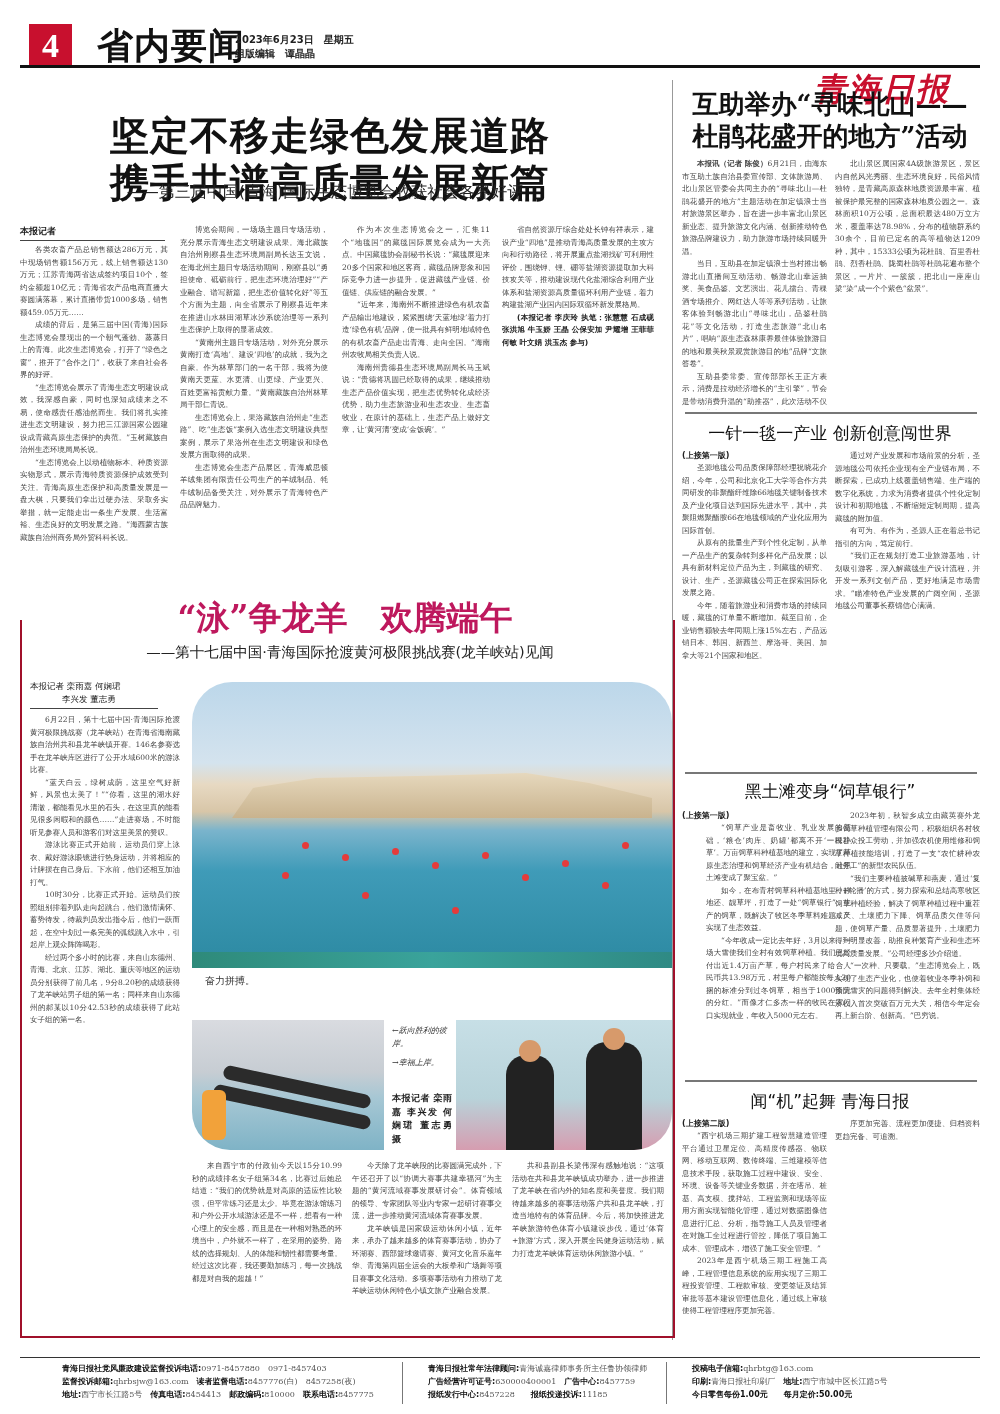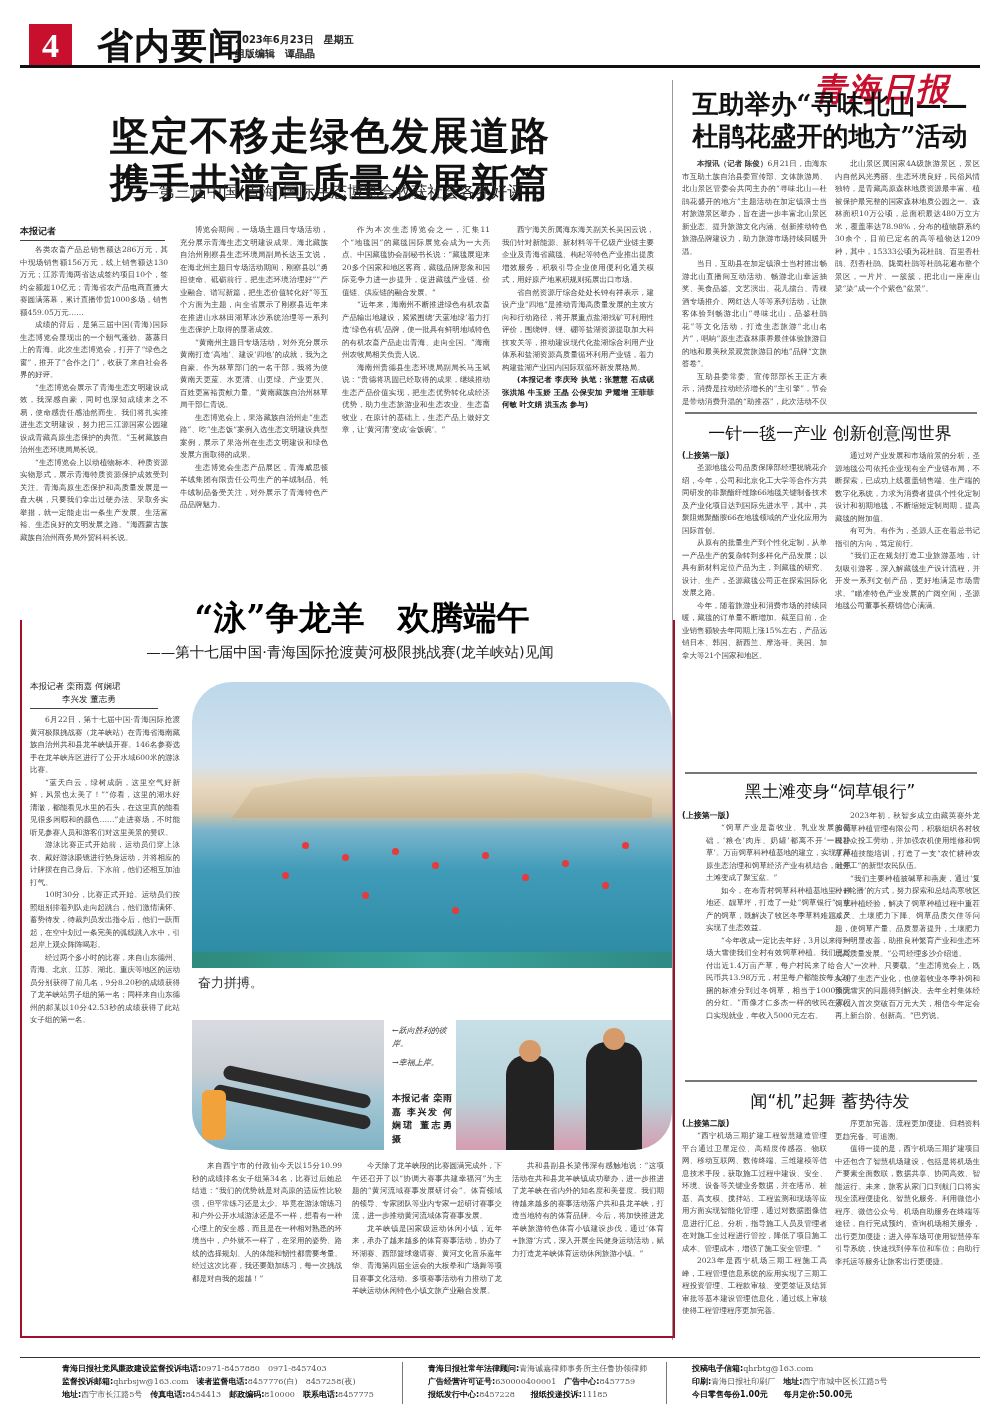--- a/index.html
+++ b/index.html
@@ -19,28 +19,28 @@
   .col p { text-indent: 2em; }
   .col .credit { font-weight: bold; color: #222; font-family: "DejaVu Sans", sans-serif; }
 
   .vdivider { width: 1px; background: #999; }
   .right-headline { left: 680px; top: 88px; width: 300px; text-align: center; font-size: 26px; line-height: 32px; font-weight: 900; color: #111; }
   .hrule { height: 2px; background: #777; }
   .sub-headline { text-align: center; font-size: 17px; font-family: "DejaVu Sans", sans-serif; color: #111; }
   .continued { font-size: 8px; font-weight: bold; font-family: "DejaVu Sans", sans-serif; color: #222; }
 
   .swim-frame { left: 20px; top: 620px; width: 655px; height: 718px; border: 2px solid #a0102a; border-top: none; }
-  .swim-headline { left: 117px; top: 596px; width: 490px; text-align: center; font-size: 33px; font-weight: 900; color: #000000; }
+  .swim-headline { left: 100px; top: 596px; width: 490px; text-align: center; font-size: 33px; font-weight: 900; color: #be185d; }
   .swim-sub { left: 60px; top: 643px; width: 580px; text-align: center; font-size: 14.5px; font-family: "DejaVu Sans", sans-serif; color: #222; }
 
   .photo-main { left: 192px; top: 682px; width: 480px; height: 270px; border-radius: 40px 40px 0 0; overflow: hidden; background: linear-gradient(#bcd7ea 0%, #d4e3ee 30%, #e7d9c2 38%, #d8c6a8 48%, #7ab4cc 55%, #3f9bb8 70%, #2f8ca5 100%); }
   .photo-main .cliff { position: absolute; left: 40px; top: 86px; width: 420px; height: 50px; background: linear-gradient(#e9dcc2, #c9b38e); clip-path: polygon(0% 100%, 5% 40%, 20% 20%, 50% 15%, 70% 10%, 85% 30%, 100% 60%, 100% 100%); }
   .photo-main .swimmer { position: absolute; width: 7px; height: 7px; border-radius: 50%; background: #e53b3b; }
   .photo-water2 { left: 192px; top: 952px; width: 480px; height: 16px; background: linear-gradient(90deg, #2e8a7a, #3aa39b, #2f8a84); }
-  .photo-caption-main { left: 198px; top: 974px; font-size: 13px; color: #333; }
+  .photo-caption-main { left: 205px; top: 974px; font-size: 10px; color: #333; }
   .photo-left { left: 192px; top: 1020px; width: 192px; height: 130px; border-radius: 0 0 0 38px; overflow: hidden; background: linear-gradient(#d9dbe0 0%, #c7cdd3 40%, #a6c7d4 60%, #7fb3c6 100%); }
   .photo-left .diver { position: absolute; height: 14px; background: #2b2b2b; border-radius: 7px; transform: rotate(12deg); }
   .photo-right { left: 456px; top: 1020px; width: 216px; height: 130px; border-radius: 0 0 38px 0; overflow: hidden; background: linear-gradient(#c7dfe6 0%, #b8d3da 60%, #d69db0 100%); }
   .photo-right .person { position: absolute; bottom: 0; width: 48px; height: 100px; background: #222; border-radius: 20px 20px 0 0; }
   .photo-right .head { position: absolute; width: 22px; height: 22px; border-radius: 50%; background: #d79a6b; }
   .photo-captions { left: 392px; top: 1024px; width: 60px; font-size: 8px; line-height: 13px; color: #333; font-style: italic; }
   .photo-credit { left: 392px; top: 1092px; width: 60px; font-size: 9px; line-height: 13.5px; font-weight: bold; font-family: "DejaVu Sans", sans-serif; color: #222; text-align: justify; }
 
   .footer-rule { left: 20px; right: 20px; top: 1357px; height: 1px; background: #333; }
   .footer-block { font-size: 8px; line-height: 13px; color: #555; font-family: "DejaVu Serif", serif; }
@@ -78,21 +78,20 @@
   <p>“黄南州主题日专场活动，对外充分展示黄南打造‘高地’、建设‘四地’的成就，我为之自豪。作为林草部门的一名干部，我将为使黄南天更蓝、水更清、山更绿、产业更兴、百姓更富裕贡献力量。”黄南藏族自治州林草局干部仁青说。</p>
   <p>生态博览会上，果洛藏族自治州走“生态路”、吃“生态饭”案例入选生态文明建设典型案例，展示了果洛州在生态文明建设和绿色发展方面取得的成果。</p>
   <p>生态博览会生态产品展区，青海威思顿羊绒集团有限责任公司生产的羊绒制品、牦牛绒制品备受关注，对外展示了青海特色产品品牌魅力。</p>
 </div>
 <div class="abs col" style="left:342px;top:224px;width:148px;height:360px;">
   <p>作为本次生态博览会之一，汇集11个“地毯国”的藏毯国际展览会成为一大亮点。中国藏毯协会副秘书长说：“藏毯展迎来20多个国家和地区客商，藏毯品牌形象和国际竞争力进一步提升，促进藏毯产业链、价值链、供应链的融合发展。”</p>
   <p>“近年来，海南州不断推进绿色有机农畜产品输出地建设，紧紧围绕‘天蓝地绿’着力打造‘绿色有机’品牌，使一批具有鲜明地域特色的有机农畜产品走出青海、走向全国。”海南州农牧局相关负责人说。</p>
   <p>海南州贵德县生态环境局副局长马玉斌说：“贵德将巩固已经取得的成果，继续推动生态产品价值实现，把生态优势转化成经济优势，助力生态旅游业和生态农业、生态畜牧业，在原计的基础上，生态产品上做好文章，让‘黄河清’变成‘金饭碗’。”</p>
 </div>
 <div class="abs col" style="left:502px;top:224px;width:152px;height:360px;">
-  <p>西宁海关所属海东海关副关长吴国云说，我们针对新能源、新材料等千亿级产业链主要企业及青海省藏毯、枸杞等特色产业推出提质增效服务，积极引导企业使用便利化通关模式，用好原产地累积规则拓展出口市场。</p>
   <p>省自然资源厅综合处处长钟有祥表示，建设产业“四地”是推动青海高质量发展的主攻方向和行动路径，将开展重点盐湖找矿可利用性评价，围绕钾、锂、硼等盐湖资源提取加大科技攻关等，推动建设现代化盐湖综合利用产业体系和盐湖资源高质量循环利用产业链，着力构建盐湖产业国内国际双循环新发展格局。</p>
   <p class="credit">(本报记者 李庆玲 执笔：张慧慧 石成砚 张洪旭 牛玉娇 王晶 公保安加 尹耀增 王菲菲 何敏 叶文娟 洪玉杰 参与)</p>
 </div>
 
 <div class="abs vdivider" style="left:672px;top:80px;height:1260px;"></div>
 
 <div class="abs right-headline">
   <div>互助举办“寻味北山——</div>
   <div>杜鹃花盛开的地方”活动</div>
 </div>
@@ -127,29 +126,28 @@
   <p>如今，在布青村饲草科种植基地里，静地还、靓草坪，打造了一处“饲草银行”，生产的饲草，既解决了牧区冬季草料难题，又实现了生态效益。</p>
   <p>“今年收成一定比去年好，3月以来，一场大雪使我们全村有效饲草种植。我们已经付出近1.4万亩产草，每户村民来了给合人民币共13.98万元，村里每户都能按每人20捆的标准分到过冬饲草，相当于1000余元的分红。”而像才仁多杰一样的牧民在家门口实现就业，年收入5000元左右。</p>
 </div>
 <div class="abs col" style="left:835px;top:810px;width:145px;height:266px;">
   <p>2023年初，秋智乡成立由藏英赛外龙乡饲草种植管理有限公司，积极组织各村牧民群众投工劳动，并加强农机使用维修和饲草种植技能培训，打造了一支“农忙耕种农闲务工”的新型农民队伍。</p>
   <p>“我们主要种植披碱草和燕麦，通过‘复种+轮播’的方式，努力探索和总结高寒牧区饲草种植经验，解决了饲草种植过程中重茬减产、土壤肥力下降、饲草品质欠佳等问题，使饲草产量、品质显著提升，土壤肥力得到明显改善，助推良种繁育产业和生态环境高质量发展。”公司经理多沙介绍道。</p>
   <p>“一次种、只要载。”生态博览会上，既实现了生态产业化，也使着牧业冬季补饲和预防雪灾的问题得到解决。去年全村集体经济收入首次突破百万元大关，相信今年定会再上新台阶、创新高。”巴穷说。</p>
 </div>
 <div class="abs hrule" style="left:685px;top:1080px;width:292px;"></div>
 
-<div class="abs sub-headline" style="left:680px;top:1090px;width:300px;">闻“机”起舞 蓄势待发</div>
+<div class="abs sub-headline" style="left:680px;top:1090px;width:300px;">闻“机”起舞 青海日报</div>
 <div class="abs continued" style="left:682px;top:1118px;">(上接第二版)</div>
 <div class="abs col" style="left:682px;top:1130px;width:145px;height:220px;">
   <p>“西宁机场三期扩建工程智慧建造管理平台通过卫星定位、高精度传感器、物联网、移动互联网、数传终端、三维建模等信息技术手段，获取施工过程中建设、安全、环境、设备等关键业务数据，并在塔吊、桩基、高支模、搅拌站、工程监测和现场等应用方面实现智能化管理，通过对数据图像信息进行汇总、分析，指导施工人员及管理者在对施工全过程进行管控，降低了项目施工成本、管理成本，增强了施工安全管理。”</p>
   <p>2023年是西宁机场三期工程施工高峰，工程管理信息系统的应用实现了三期工程投资管理、工程款审核、变更签证及结算审批等基本建设管理信息化，通过线上审核使得工程管理程序更加完善。</p>
 </div>
 <div class="abs col" style="left:835px;top:1118px;width:145px;height:232px;">
   <p>序更加完善、流程更加便捷、归档资料更趋完备、可追溯。</p>
-  <p>值得一提的是，西宁机场三期扩建项目中还包含了智慧机场建设，包括是将机场生产要素全面数联，数据共享、协同高效、智能运行。未来，旅客从家门口到航门口将实现全流程便捷化、智慧化服务。利用微信小程序、微信公众号、机场自助服务在终端等途径，自行完成预约、查询机场相关服务，出行更加便捷；进入停车场可使用智慧停车引导系统，快速找到停车位和车位；自助行李托运等服务让旅客出行更便捷。</p>
 </div>
 
 <div class="abs swim-frame"></div>
 <div class="abs swim-headline">“泳”争龙羊　欢腾端午</div>
 <div class="abs swim-sub">——第十七届中国·青海国际抢渡黄河极限挑战赛(龙羊峡站)见闻</div>
 <div class="abs byline" style="left:30px;top:680px;font-weight:normal;font-size:8.5px;line-height:13px;">
   <div>本报记者 栾雨嘉 何娴珺</div>
   <div style="padding-left:32px;">李兴发 董志勇</div>
 </div>
 <div class="abs byline-rule" style="left:30px;top:708px;width:128px;"></div>

